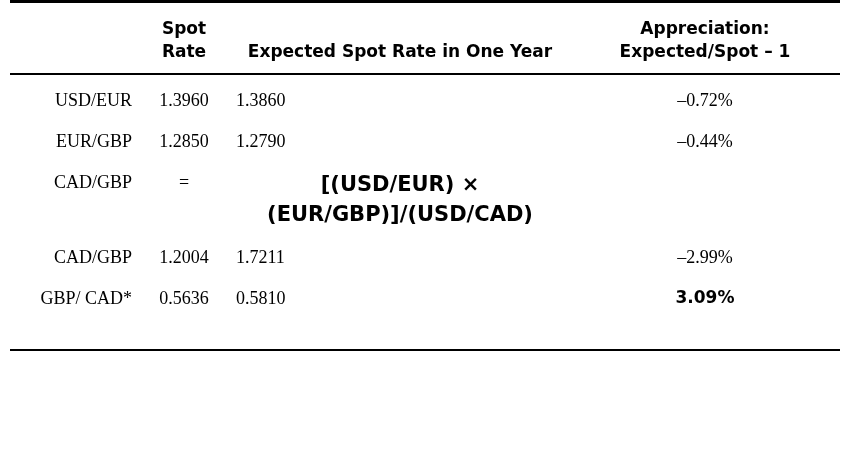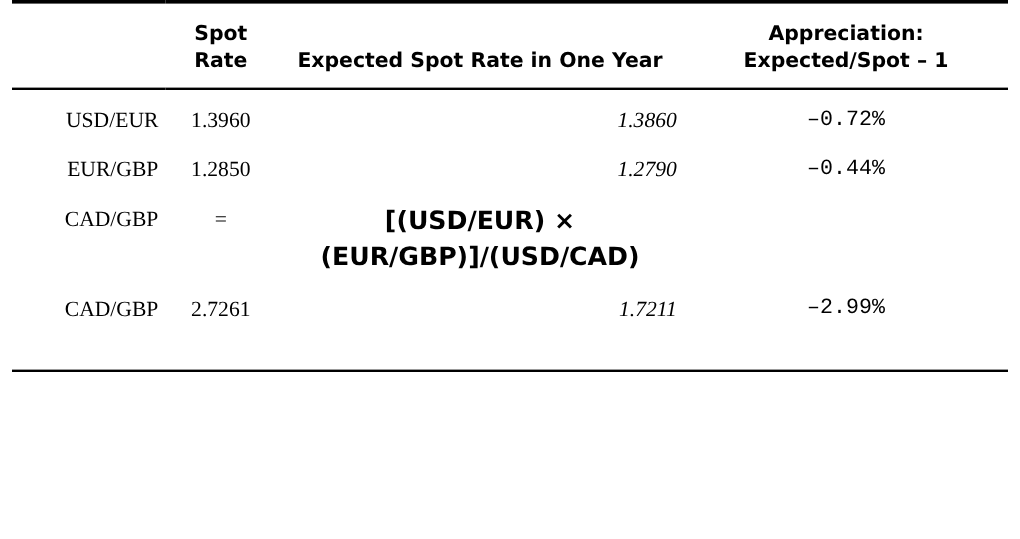--- a/index.html
+++ b/index.html
@@ -49,22 +49,22 @@
 
   tbody tr.body-first td { padding-top: 12px; }
   tbody td {
     font-size: 18px;
     line-height: 1.5;
     padding: 7px 6px;
     vertical-align: top;
   }
   td.pair  { text-align: right; padding-left: 6px; }
   td.spot  { text-align: center; }
-  td.exp   { text-align: right; font-style: italic; }
-  td.appr  { text-align: center; font-family: Liberation Mono, monospace; }
+  td.exp   { text-align: left; }
+  td.appr  { text-align: center; }
 
   td.formula {
     font-family: "DejaVu Sans", sans-serif;
     font-weight: bold;
     font-size: 21px;
     line-height: 1.45;
     text-align: center;
     padding-left: 30px;
     padding-right: 30px;
   }
@@ -131,23 +131,29 @@
         <td class="appr">–0.44%</td>
       </tr>
       <tr>
         <td class="pair">CAD/GBP</td>
         <td class="spot">=</td>
         <td class="formula">[(USD/EUR) × (EUR/GBP)]/(USD/CAD)</td>
         <td class="appr"></td>
       </tr>
       <tr>
         <td class="pair">CAD/GBP</td>
-        <td class="spot">2.7261</td>
+        <td class="spot">1.2004</td>
         <td class="exp">1.7211</td>
         <td class="appr">–2.99%</td>
+      </tr>
+      <tr>
+        <td class="pair">GBP/ CAD*</td>
+        <td class="spot">0.5636</td>
+        <td class="exp">0.5810</td>
+        <td class="appr bold-val">3.09%</td>
       </tr>
     </tbody>
   </table>
 
 
   <div class="bottom-rule"></div>
 
 </div>
 
 </body></html>

